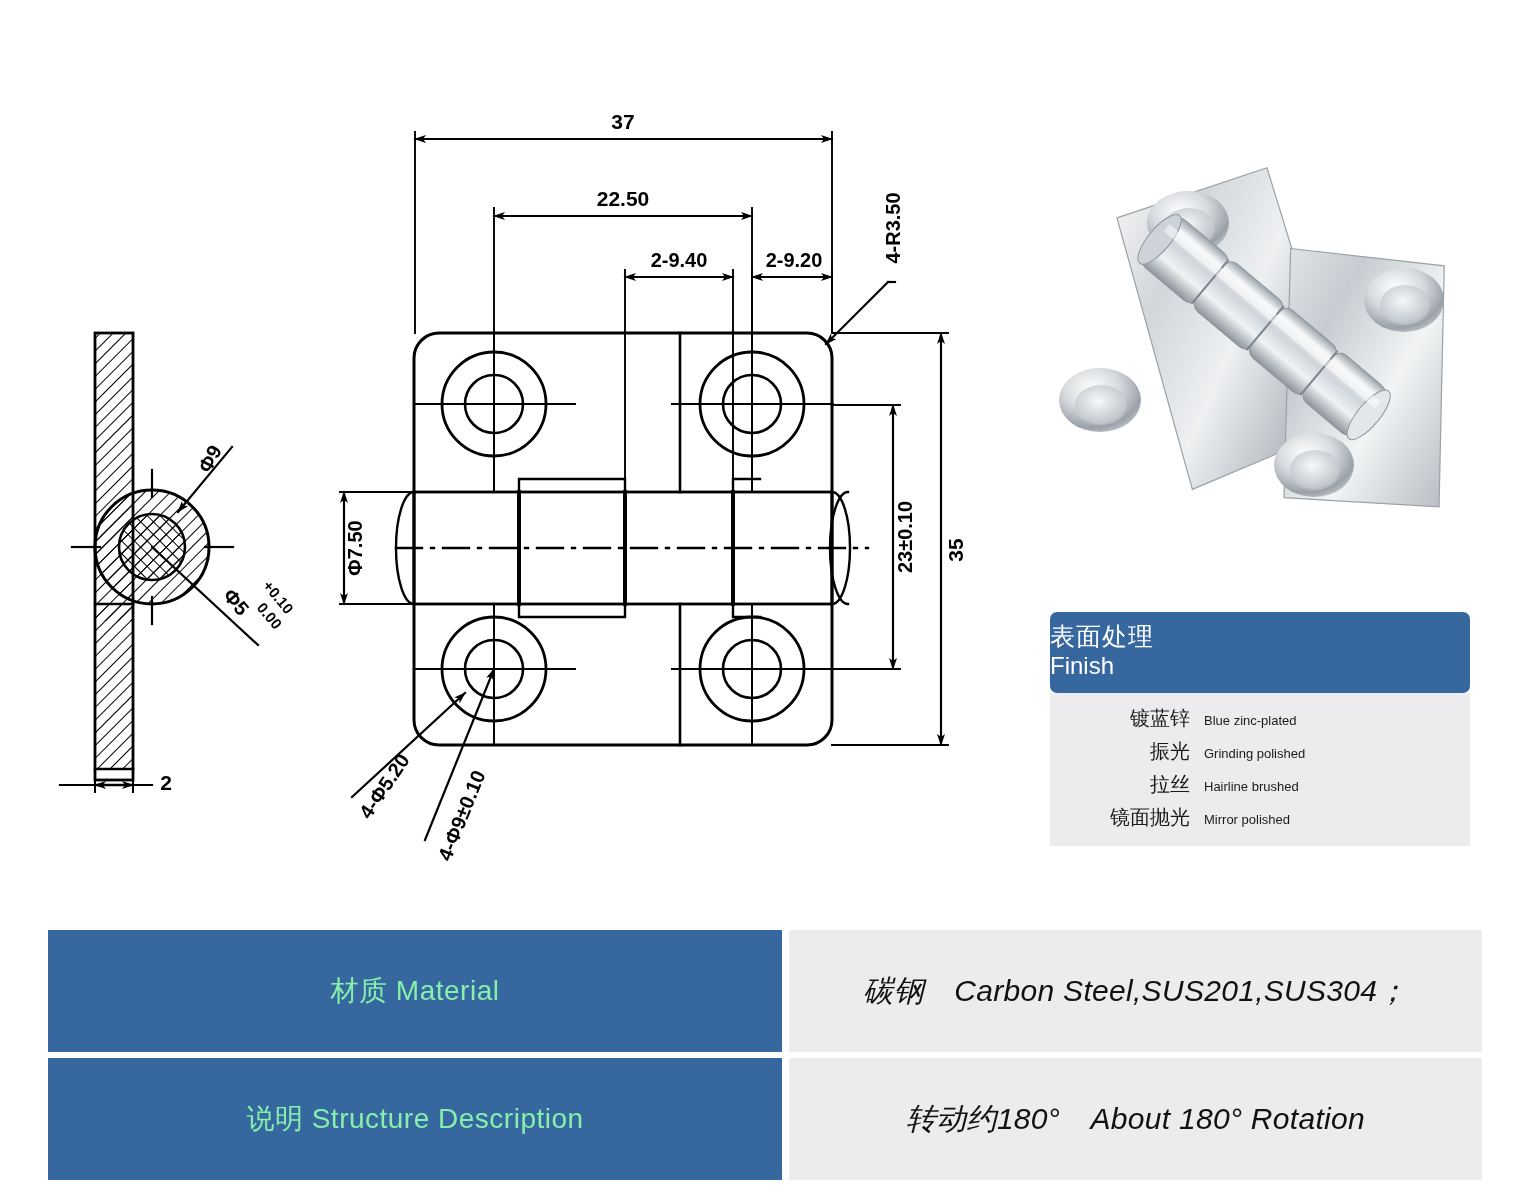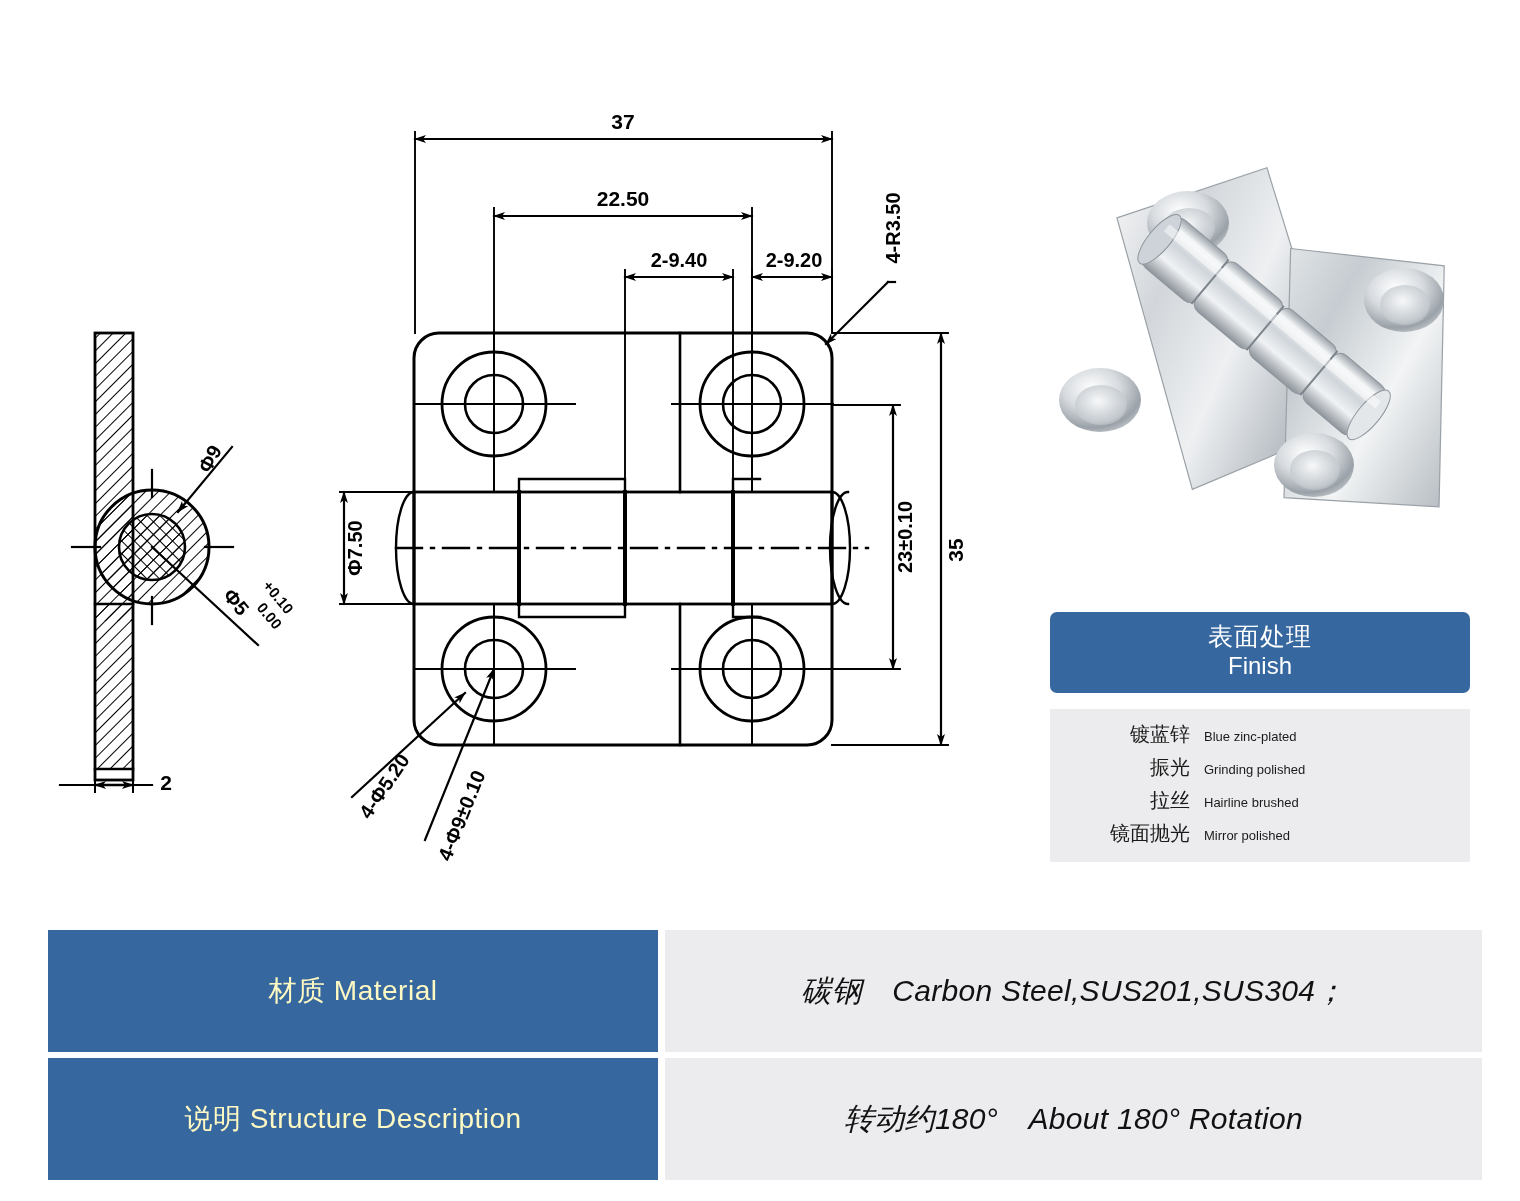--- a/index.html
+++ b/index.html
@@ -19,43 +19,43 @@
     position:absolute;left:1000px;top:140px;width:480px;height:420px;
   }
   #photo-svg{width:100%;height:100%;display:block;}
 
   
   .finish-table{
     position:absolute;left:1050px;top:612px;width:420px;
   }
   .finish-head{
     background:#36679E;color:#ffffff;border-radius:7px;
-    padding:10px 0 13px 0;text-align:center;line-height:1.18;
+    padding:10px 0 13px 0;text-align:left;line-height:1.18;
   }
   .finish-head .cn{font-size:25px;letter-spacing:1px;}
   .finish-head .en{font-size:24px;}
   .finish-body{
-    background:#ECECEE;padding:9px 0 12px 0;margin-top:16px;
+    background:#ECECEE;padding:9px 0 12px 0;
   }
   .finish-row{
     display:flex;align-items:baseline;padding:3px 0 3px 0;
   }
   .finish-row .f-cn{
     width:140px;text-align:right;padding-right:14px;
     font-size:20px;color:#1a1a1a;
   }
   .finish-row .f-en{
     font-size:13px;color:#1a1a1a;
   }
 
   
   .spec-table{position:absolute;left:48px;top:930px;width:1434px;}
   .spec-row{display:flex;margin-bottom:6px;}
   .spec-label{
-    width:610px;min-height:122px;background:#36679E;color:#fef9c3;
+    width:734px;min-height:122px;background:#36679E;color:#86efac;
     display:flex;align-items:center;justify-content:center;
     font-size:28px;letter-spacing:.5px;
   }
   .spec-value{
     flex:1;min-height:122px;background:#ECECEE;color:#111;
     display:flex;align-items:center;justify-content:center;
     font-size:30px;margin-left:7px;letter-spacing:.3px;font-style:italic;
   }
 
   

